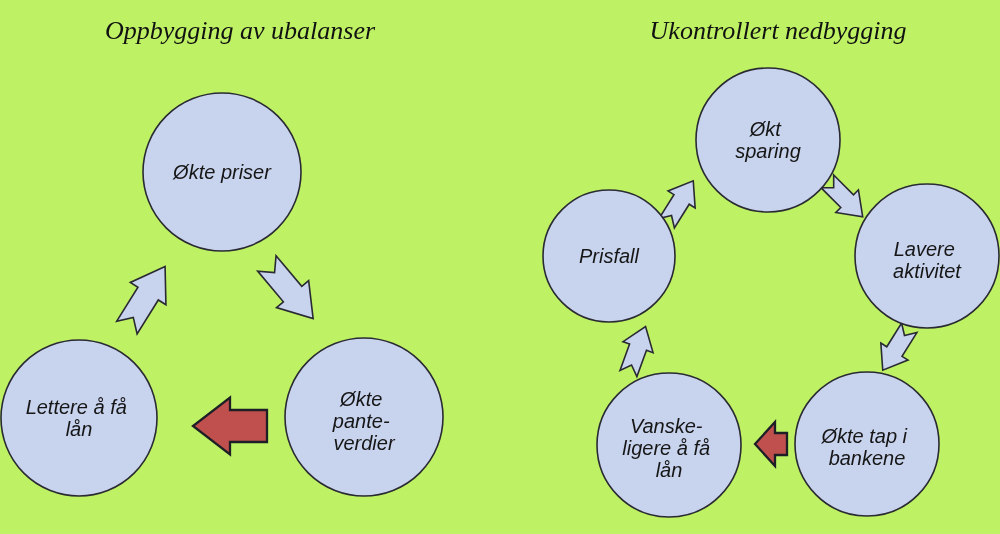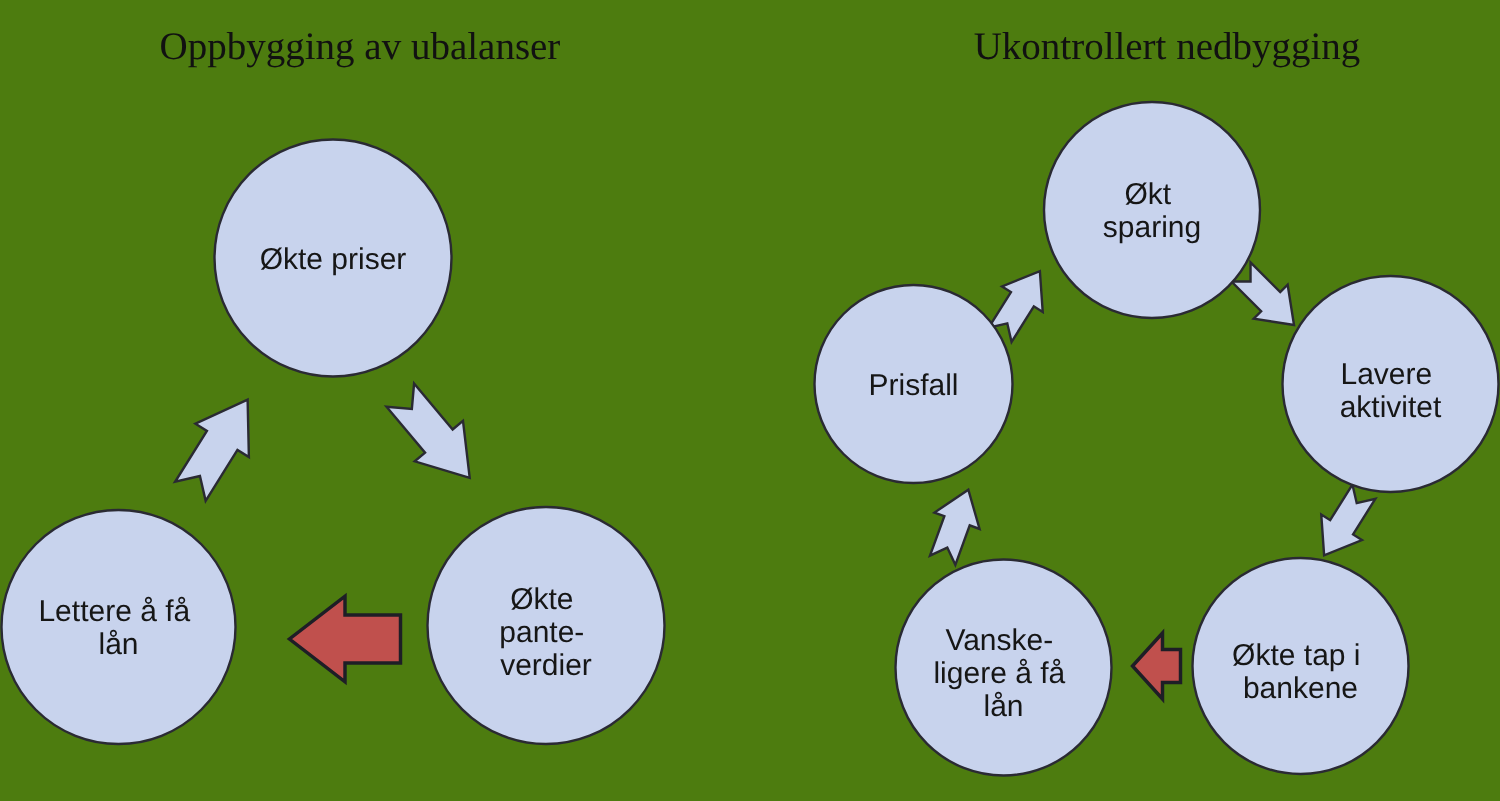--- a/index.html
+++ b/index.html
@@ -5,21 +5,21 @@
   :root{
     --node-fill:#c8d3ed;
     --node-stroke:#2a2a33;
     --arrow-fill:#c8d3ed;
     --red-fill:#c0504d;
     --red-stroke:#1e1e26;
     --text-color:#161616;
     --title-color:#111111;
   }
   html,body{margin:0;padding:0;background:#ffffff;}
-  .stage{width:1000px;height:534px;position:relative;background:#4d7c0f;overflow:hidden;}
+  .stage{width:1000px;height:534px;position:relative;background:#bef264;overflow:hidden;font-style:italic;}
   svg{display:block;}
   .title{
     font-family:"Liberation Serif","DejaVu Serif",serif;
     font-size:26px;
     fill:var(--title-color);
     text-anchor:middle;
   }
   .node{
     fill:var(--node-fill);
     stroke:var(--node-stroke);

